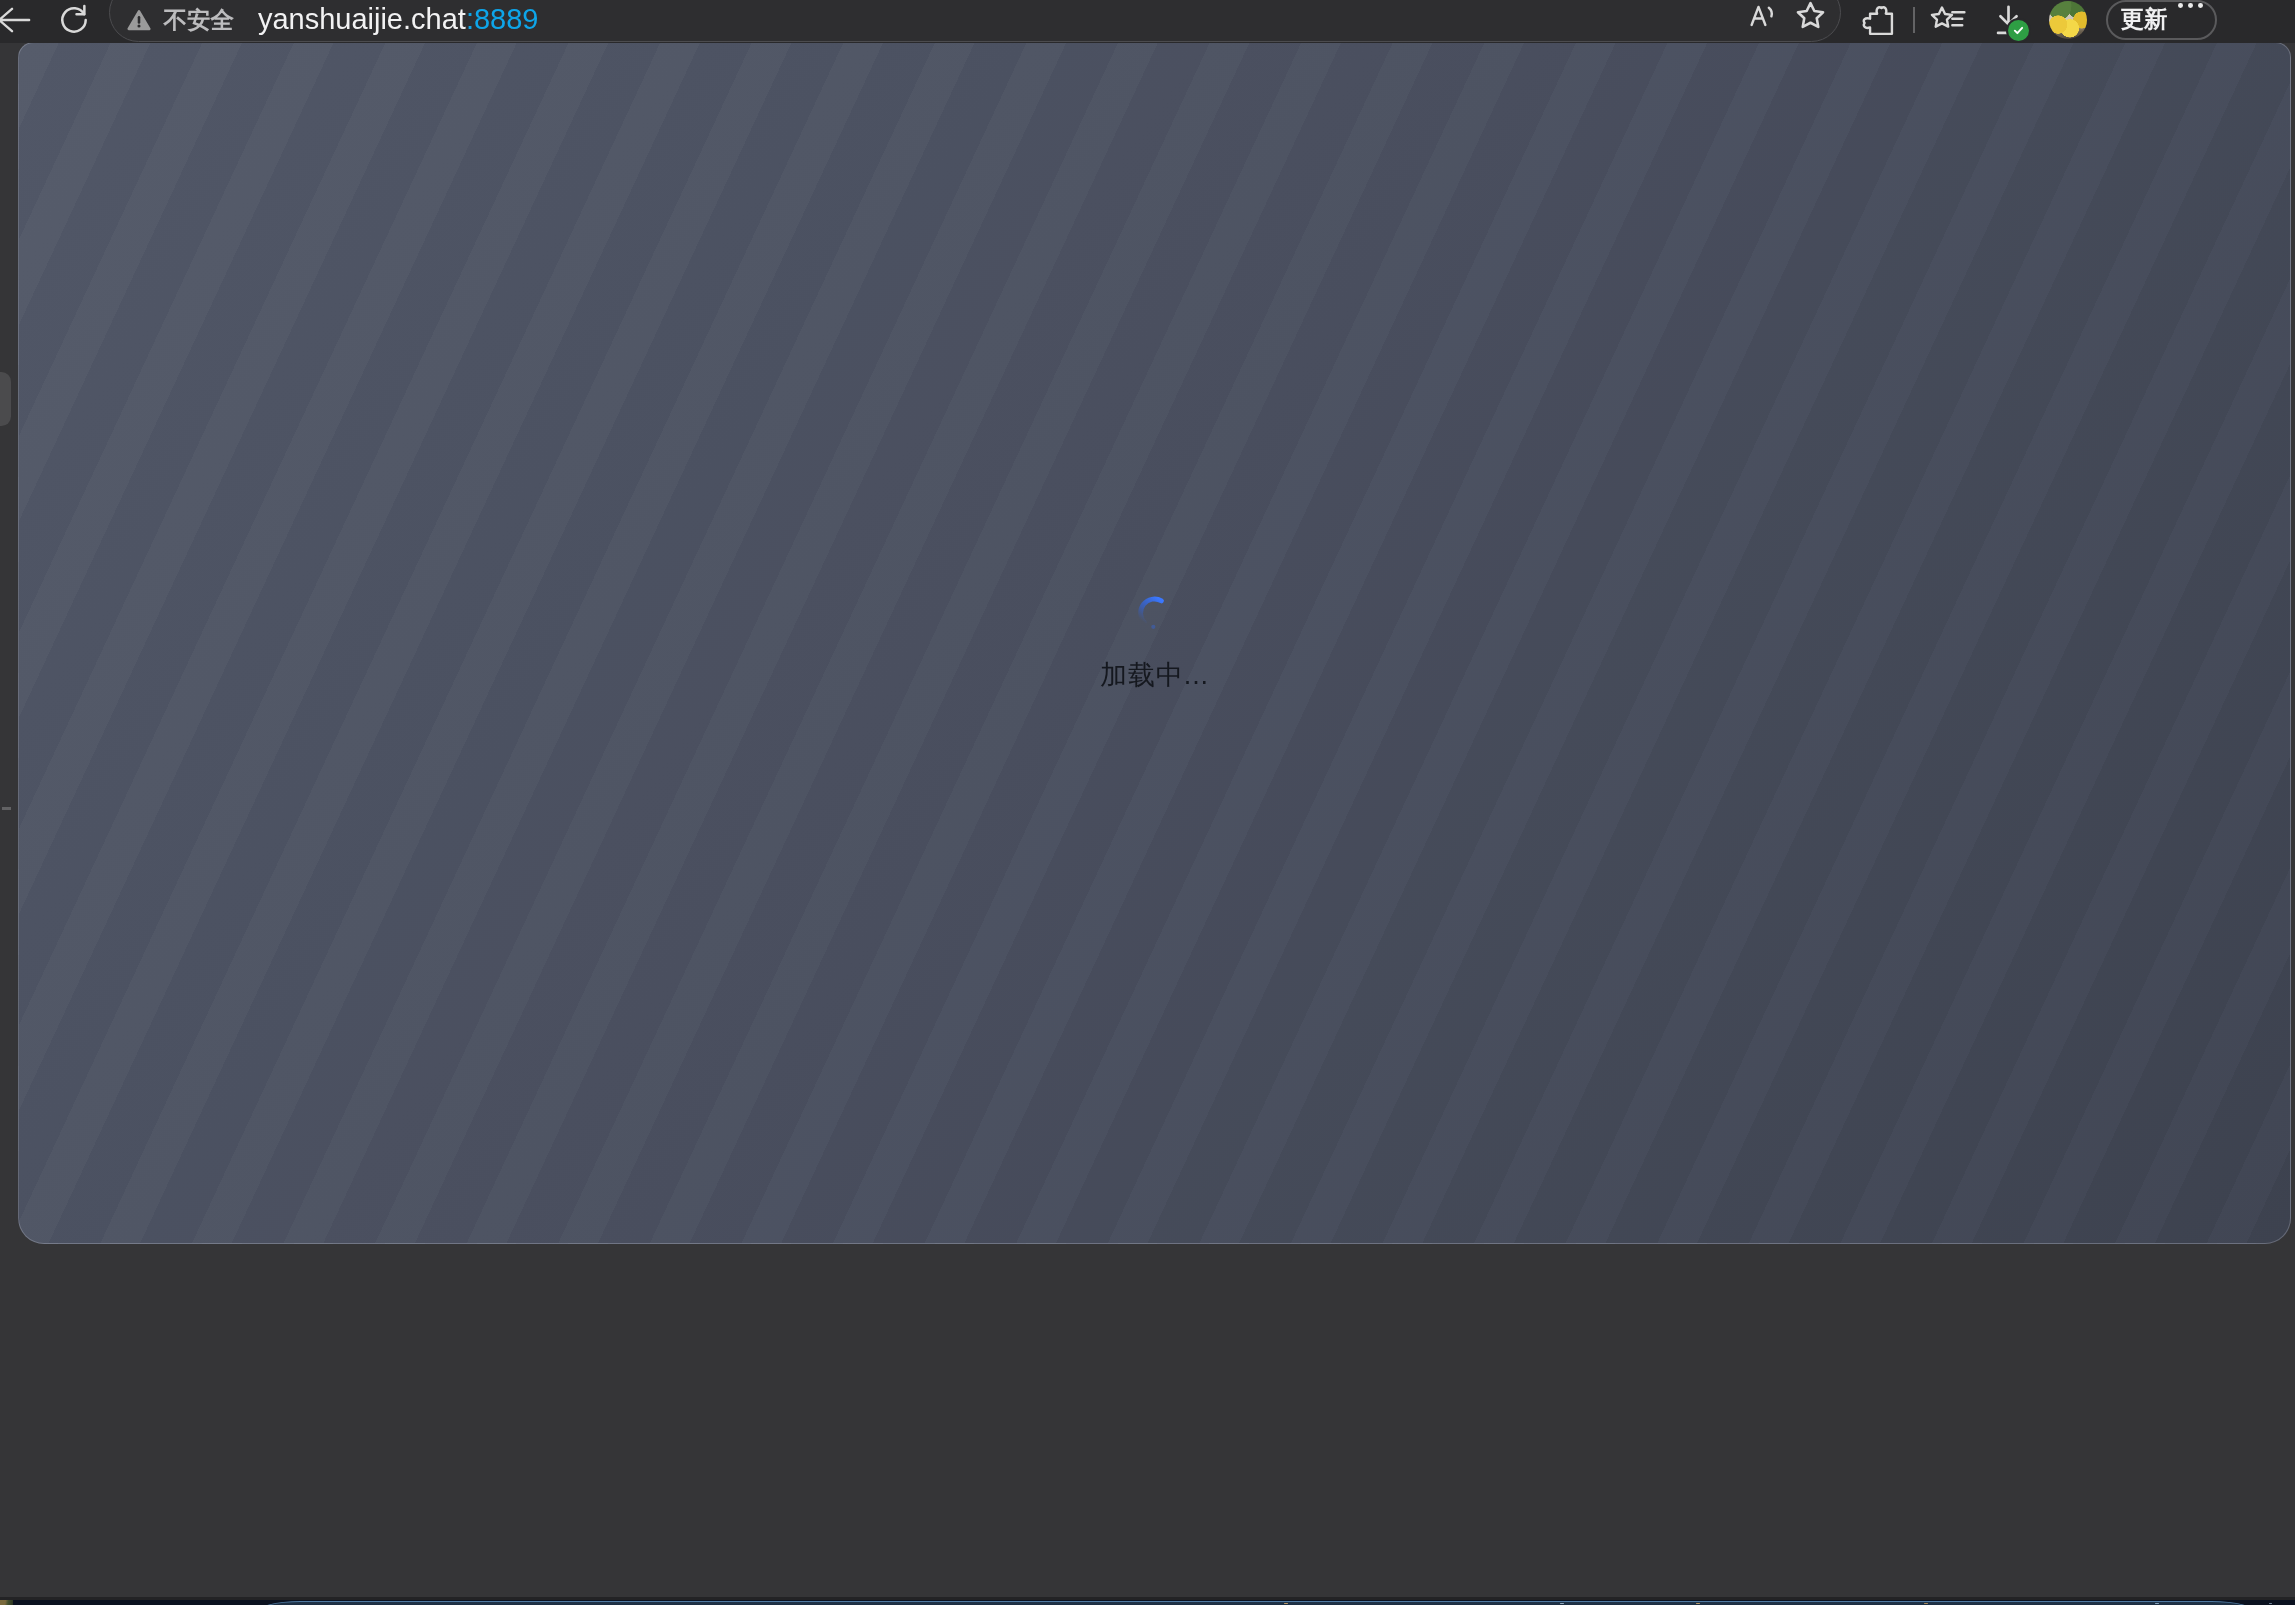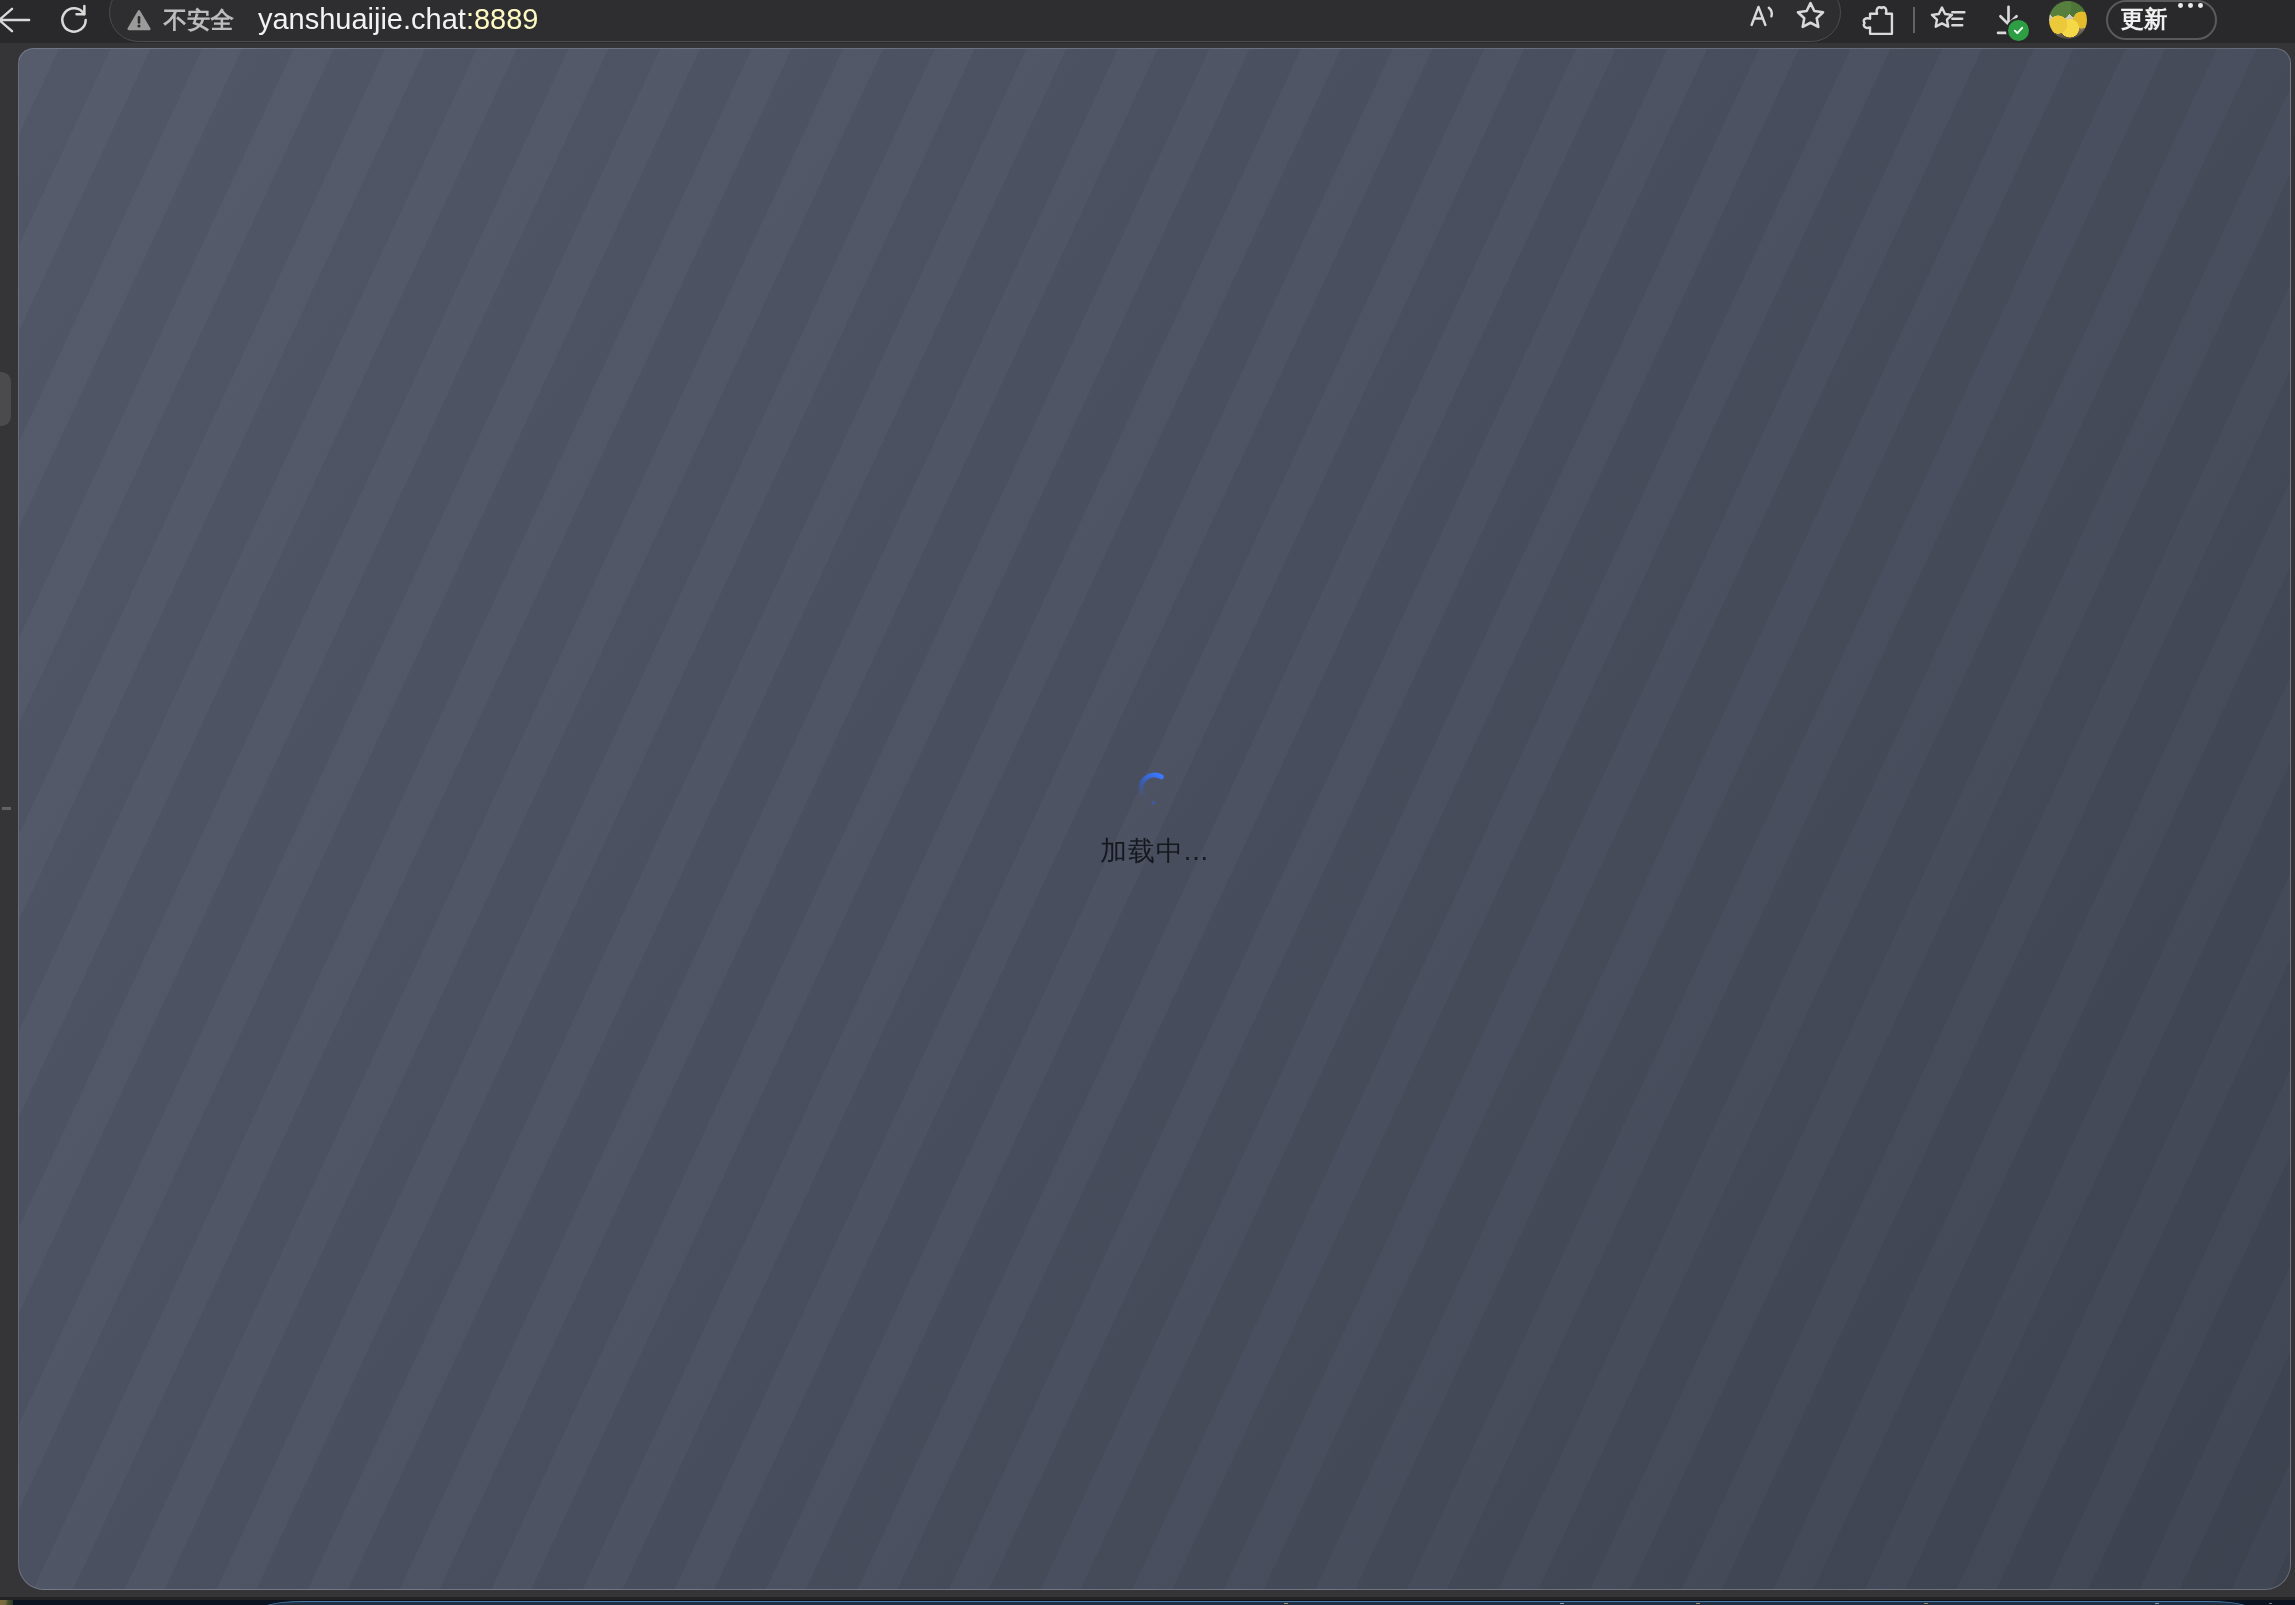--- a/index.html
+++ b/index.html
@@ -27,21 +27,21 @@
   .address-bar{
     position:absolute;left:109px;top:-17.4px;width:1732px;height:59px;
     background:#2e2e30;border:1.7px solid #4c4c4f;border-radius:29.5px;
     box-sizing:border-box;
     display:flex;align-items:center;
     padding:15.6px 0 0 17.4px;cursor:text;
   }
   .warn-wrap{width:24px;height:22.6px;margin-right:12px;flex:0 0 auto;}
   .sec-label{font-size:23.5px;font-weight:700;color:#bcbcbe;margin-right:24px;white-space:nowrap;}
   .url{font-size:29px;color:#f2f2f3;white-space:nowrap;}
-  .url .port{color:#fef9c3;}
+  .url .port{color:#0ea5e9;}
   .ab-right{position:absolute;right:12px;top:14px;display:flex;align-items:center;gap:14px;}
   .ab-icon-btn{background:transparent;border:none;padding:0;width:35px;height:35px;
     display:flex;align-items:center;justify-content:center;cursor:pointer;}
 
   .btn-extensions{left:1861px;top:1.7px;width:36px;height:38px;}
   .tb-divider{position:absolute;left:1913px;top:7px;width:1.7px;height:26px;background:#636365;}
   .btn-favbar{left:1927px;top:1.7px;width:42px;height:38px;}
   .btn-downloads{left:1988px;top:0px;width:40px;height:42px;}
   .dl-badge{
     position:absolute;right:-2.6px;bottom:-0.9px;width:21px;height:21px;border-radius:50%;
@@ -74,21 +74,21 @@
   .edge-handle{
     position:absolute;left:0;top:372px;width:11.3px;height:54px;
     background:#4b4b4d;border-radius:0 9.6px 9.6px 0;z-index:4;cursor:pointer;
   }
   .edge-tick{
     position:absolute;left:1.7px;top:807px;width:9.6px;height:2.6px;background:#626264;z-index:4;
   }
 
   
   .content{
-    position:absolute;left:18px;top:48px;width:2273px;height:1542px;
+    position:absolute;left:18px;top:42px;width:2273px;height:1202px;
     box-sizing:border-box;
     border:1.7px solid rgba(200,206,218,0.28);
     border-radius:15.6px 15.6px 26px 26px;
     background:
       repeating-linear-gradient(115deg, rgba(255,255,255,0.016) 0 36px, rgba(0,0,0,0.018) 36px 83px),
       linear-gradient(127deg,#535969 0%,#4a5060 48%,#3e4351 100%);
     z-index:2;
   }
   .loading{
     position:absolute;left:50%;top:50%;transform:translate(-50%,-50%);

